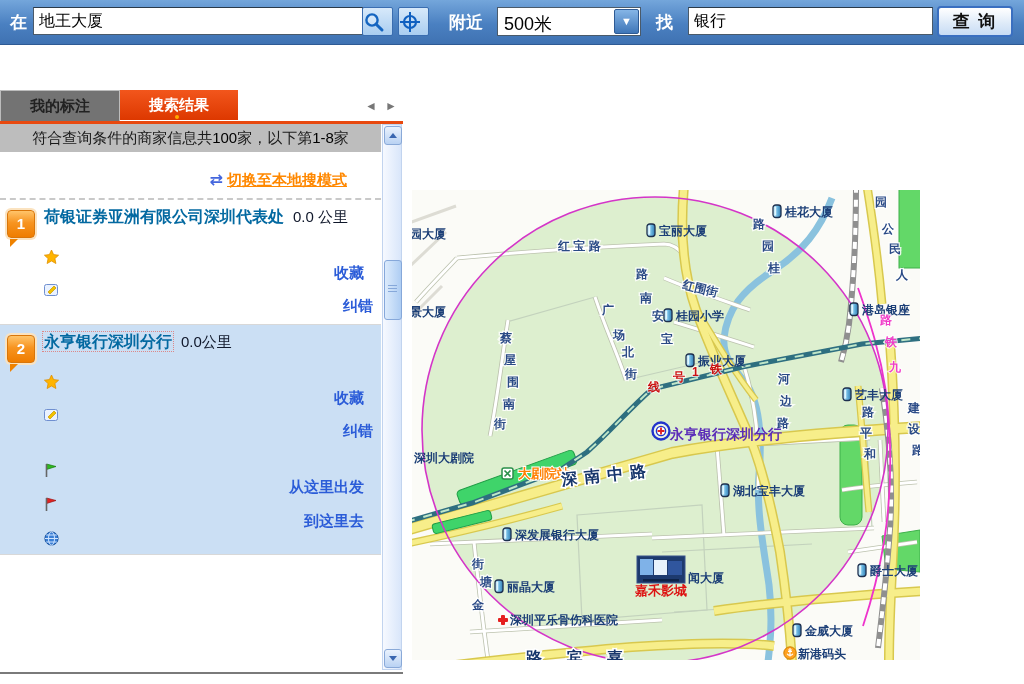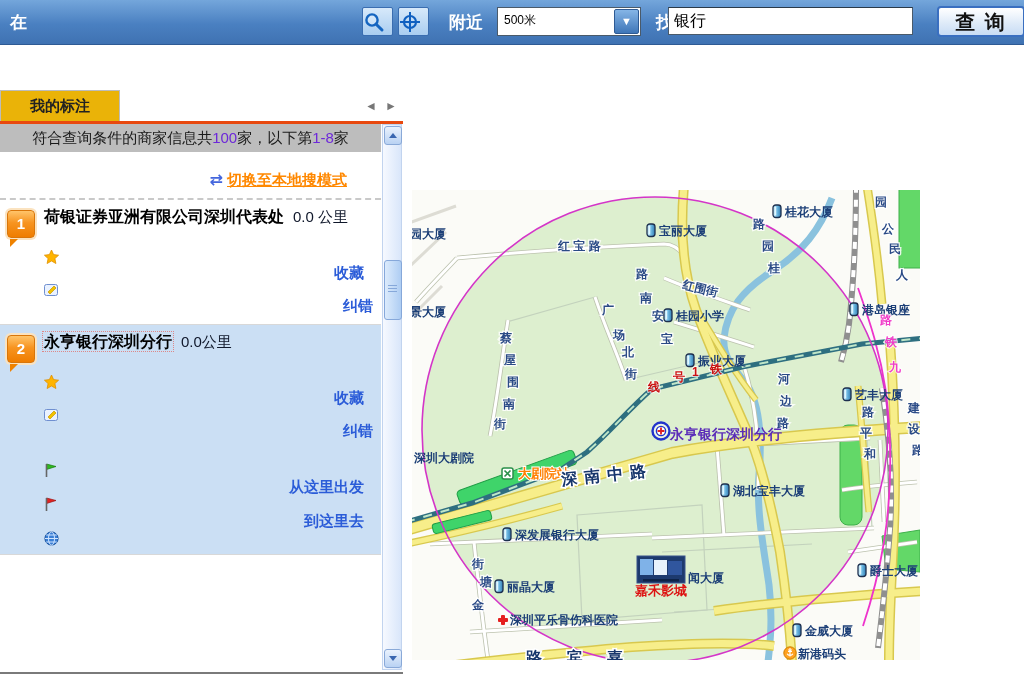--- a/index.html
+++ b/index.html
@@ -9,60 +9,60 @@
   
   .topbar{position:absolute;left:0;top:0;width:1024px;height:44px;
     background:linear-gradient(#74a6db,#4a80c1 55%,#3f72b2);border-bottom:1px solid #2e5a94;}
   .tb-label{position:absolute;top:11px;color:#fff;font-size:17px;font-weight:700;}
   .tb-input{position:absolute;top:7px;height:26px;border:1px solid #4a5a6a;border-top-color:#2a3a4a;
     background:#fff;font-size:16px;padding:0 5px;font-family:inherit;}
   .tb-icon-btn{position:absolute;top:7px;width:31px;height:29px;padding:0;cursor:pointer;
     background:linear-gradient(#d7e9fa,#a9cdf0);border:1px solid #3a6db0;border-radius:2px;}
   .tb-select{position:absolute;top:7px;left:497px;width:142px;height:27px;background:#fff;
     border:1px solid #4a5a6a;cursor:pointer;}
-  .tb-select .val{position:absolute;left:6px;top:4px;font-size:12px;color:#000;}
+  .tb-select .val{position:absolute;left:6px;top:4px;font-size:18px;color:#000;}
   .tb-select .dd{position:absolute;right:1px;top:1px;width:23px;height:23px;text-align:center;
     background:linear-gradient(#85b5e6,#3f76b8);border:1px solid #2e5a94;border-radius:2px;
     color:#fff;font-size:11px;line-height:23px;}
-  .query-btn{position:absolute;left:937px;top:6px;width:88px;height:31px;cursor:pointer;
+  .query-btn{position:absolute;left:937px;top:6px;width:76px;height:31px;cursor:pointer;
     background:linear-gradient(#ffffff,#dce9f8 60%,#c8dcf4);border:2px solid #3a6fc0;border-radius:4px;
-    font-size:20px;font-weight:800;color:#111;font-family:inherit;letter-spacing:2px;}
+    font-size:17px;font-weight:800;color:#111;font-family:inherit;letter-spacing:2px;}
 
   
   .left-panel{position:absolute;left:0;top:90px;width:403px;height:582px;background:#fff;
     border-bottom:2px solid #7a7a7a;}
   .tabbar{position:absolute;left:0;top:0;width:403px;height:31px;display:flex;}
   .tab{height:30px;line-height:30px;text-align:center;font-size:15px;font-weight:800;cursor:pointer;}
-  .tab.t0{width:118px;background:#eab308;border:1px solid #bcbcbc;border-bottom:none;color:#222;}
+  .tab.t0{width:118px;background:#737373;border:1px solid #bcbcbc;border-bottom:none;color:#222;}
   .tab.t1{width:118px;background:linear-gradient(#f2561c,#dd3800);color:#fff;position:relative;}
   .tab.t1::after{content:"";position:absolute;left:55px;bottom:1px;width:4px;height:4px;border-radius:2px;background:#ffaa00;}
   .tab.t2{width:112px;background:#f7f7f7;border:1px solid #d8d8d8;border-bottom:none;color:#9a9a9a;}
   .tab-arrows{flex:1;text-align:right;color:#777;font-size:12px;padding:9px 6px 0 0;}
   .tab-arrows span{cursor:pointer;margin-left:5px;}
   .red-line{position:absolute;left:0;top:31px;width:403px;height:3px;background:#e8490f;}
 
   .results-viewport{position:absolute;left:0;right:22px;top:34px;bottom:2px;overflow:hidden;background:#fff;}
   .summary{background:#bdbdbd;color:#1a1a1a;font-size:15px;text-align:center;padding:4px 8px;line-height:1.35;}
-  .summary .hl{color:#6d28d9;margin-top:16px;}
+  .summary .hl{color:#000000;margin-top:16px;}
   .pagination{padding:7px 4px 2px 4px;font-size:15px;font-weight:700;}
   .pagination .cur{color:#e52500;background:#ffffcc;border:1px solid #f0c000;padding:0 4px;margin-right:8px;}
   .pagination a{color:#2b5cd8;text-decoration:underline;margin-right:10px;cursor:pointer;}
   .switch-row{text-align:right;padding:2px 34px 4px 0;font-size:15px;margin-top:16px;}
   .swap-icon{color:#4466dd;font-weight:800;font-size:16px;margin-right:4px;}
   .switch-link{color:#ff8800;font-weight:800;text-decoration:underline;cursor:pointer;}
   .dashed{border-top:2px dashed #c9c9c9;margin-top:4px;}
 
   .result-item{position:relative;padding:7px 8px 8px 44px;border-bottom:1px solid #d8d8d8;}
   .result-item.highlight{background:#cbdff4;}
   .badge{position:absolute;left:7px;top:10px;width:26px;height:26px;border-radius:4px;
     background:linear-gradient(#ffc46a,#f79420 45%,#ef7d00);border:1px solid #d9760a;
     box-shadow:0 0 0 2px #fbe3c0;color:#fff;font-weight:800;font-size:15px;text-align:center;line-height:26px;}
   .badge-tail{position:absolute;left:2px;top:28px;width:0;height:0;
     border-left:8px solid #ef8200;border-bottom:8px solid transparent;}
-  .result-title{color:#000000;font-size:16px;font-weight:700;word-break:break-all;cursor:pointer;}
+  .result-title{color:#0369a1;font-size:16px;font-weight:700;word-break:break-all;cursor:pointer;}
   .result-title.focus{outline:1px dotted #d88;outline-offset:1px;}
   .result-distance{color:#0f172a;font-size:15px;margin-left:9px;}
   .action-row{text-align:right;margin-top:5px;font-size:15px;font-weight:700;white-space:nowrap;}
   .action{color:#2b5cd8;margin-left:9px;cursor:pointer;}
   .action svg{vertical-align:-2px;}
 
   
   .scrollbar{position:absolute;right:1px;top:34px;bottom:2px;width:20px;
     background:linear-gradient(90deg,#f6f9ff,#d9e6fa);border:1px solid #c2d4ef;box-sizing:border-box;}
   .sb-btn{position:absolute;left:1px;width:16px;height:17px;border:1px solid #89a9d8;border-radius:3px;
@@ -88,46 +88,48 @@
   .ml.purple{fill:#5b2db8;font-weight:800;font-size:14px;}
   .ml.redbold{fill:#dd1111;font-weight:800;font-size:13px;}
 </style>
 </head>
 <body>
 
 <div id="root">
 
   <div class="topbar">
     <span class="tb-label" style="left:10px">在</span>
+    <input class="tb-input" style="left: 33px; width: 318px;" value="地王大厦">
     <button class="tb-icon-btn" style="left:362px">
       <svg width="22" height="22" viewBox="0 0 22 22">
           <circle cx="9" cy="9" r="5.6" fill="rgba(255,255,255,.25)" stroke="#1565c0" stroke-width="2.4"></circle>
           <line x1="13.2" y1="13.2" x2="19" y2="19" stroke="#1565c0" stroke-width="3" stroke-linecap="round"></line>
         </svg>
     </button>
     <button class="tb-icon-btn" style="left:398px">
       <svg width="22" height="22" viewBox="0 0 22 22">
           <circle cx="11" cy="11" r="6" fill="none" stroke="#1060c0" stroke-width="2.2"></circle>
           <path d="M11,1 V21 M1,11 H21" stroke="#1060c0" stroke-width="2"></path>
           <circle cx="11" cy="11" r="1.6" fill="#1060c0"></circle>
         </svg>
     </button>
     <span class="tb-label" style="left:449px">附近</span>
     <div class="tb-select">
       <span class="val">500米</span>
       <span class="dd">▼</span>
     </div>
     <span class="tb-label" style="left:656px">找</span>
-    <input class="tb-input" style="left: 668px; width: 233px;" value="银行">
+    <input class="tb-input" style="left: 688px; width: 233px;" value="银行">
     <button class="query-btn">查 询</button>
   </div>
 
   <div class="left-panel">
     <div class="tabbar">
       <div class="tab t0">我的标注</div>
+      <div class="tab t1">搜索结果</div>
       <div class="tab-arrows">
         <span>◄</span>
         <span>►</span>
       </div>
     </div>
     <div class="red-line"></div>
 
     <div class="results-viewport">
       <div class="summary">
         <span>符合查询条件的商家信息共</span><span class="hl">100</span><span>家，以下第</span><span class="hl">1-8</span><span>家</span>

